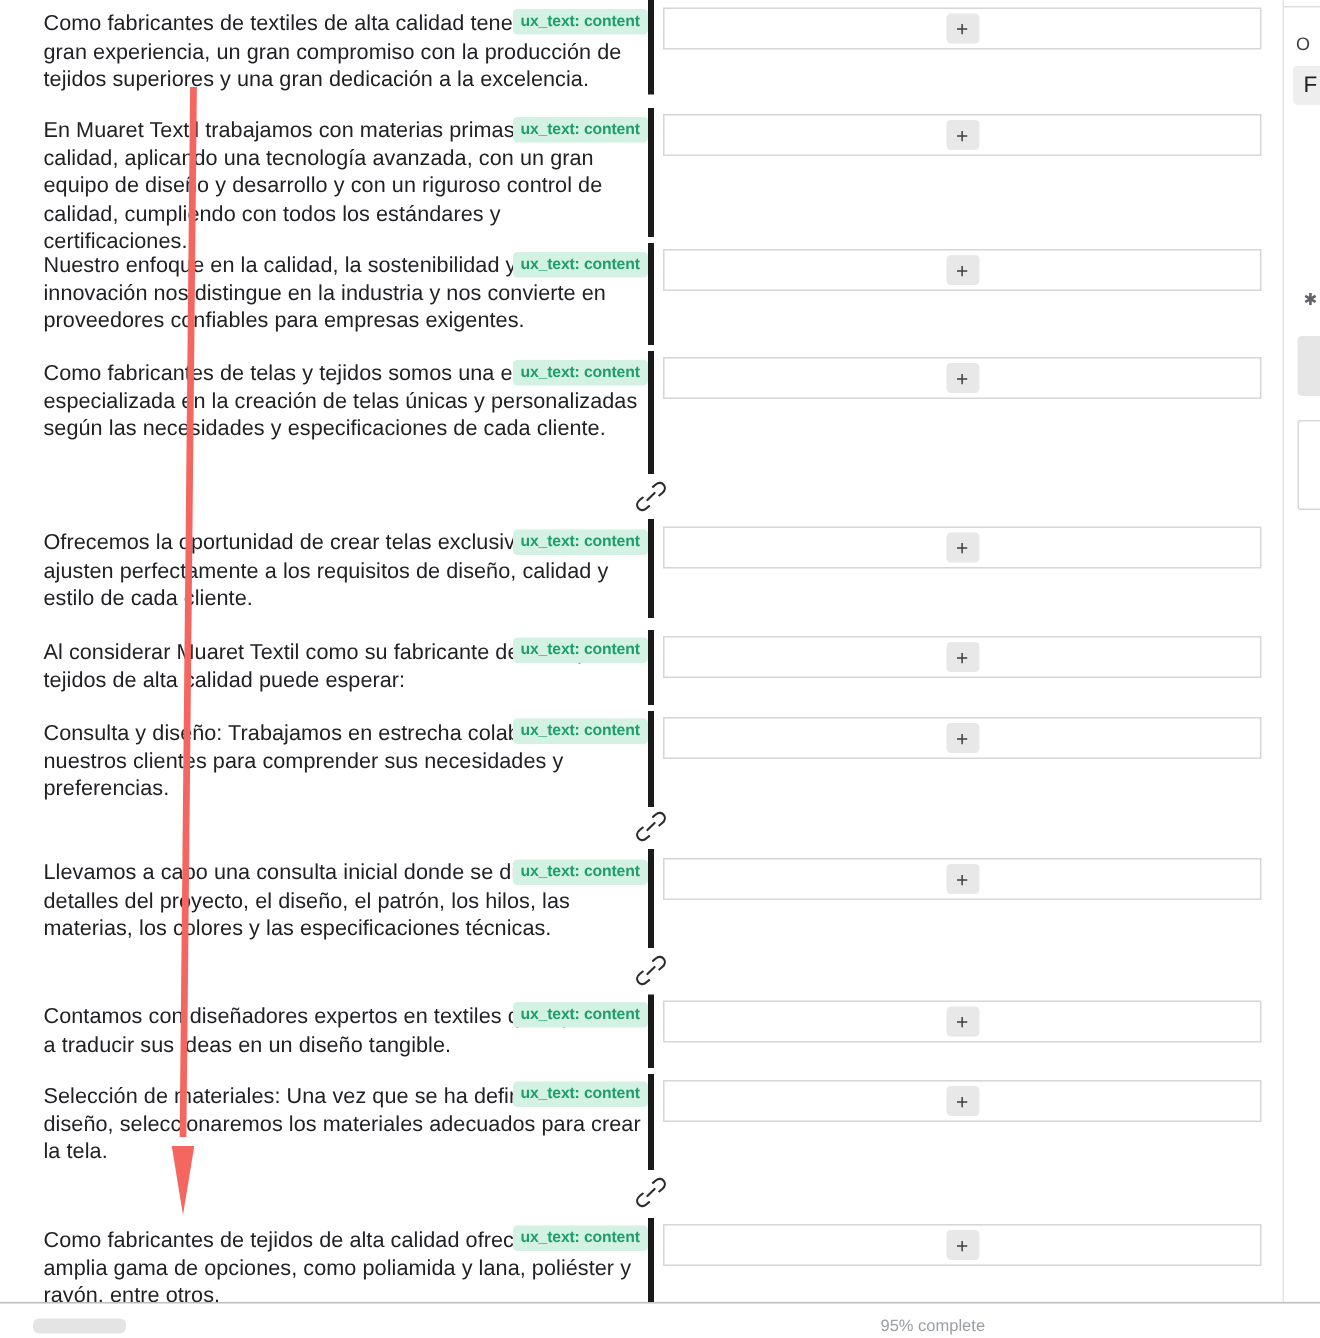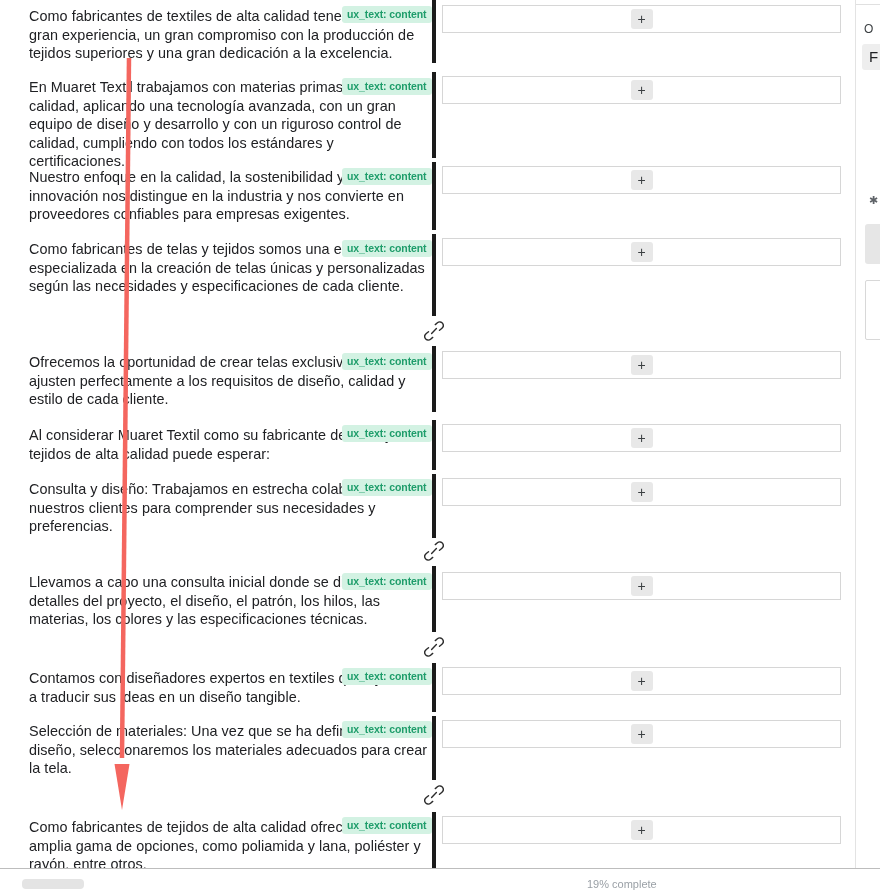--- a/index.html
+++ b/index.html
@@ -378,16 +378,16 @@
     <div class="rail-top-rule"></div>
     <div class="rail-label">O</div>
     <div class="rail-field">F</div>
     <div class="rail-star">✱</div>
     <div class="rail-chipblock"></div>
     <div class="rail-box"></div>
   </div>
 
   <div class="status-bar">
     <div class="status-btn"></div>
-    <div class="status-progress">19% complete</div>
+    <div class="status-progress">95% complete</div>
   </div>
 
 </div>
 
 </body></html>

